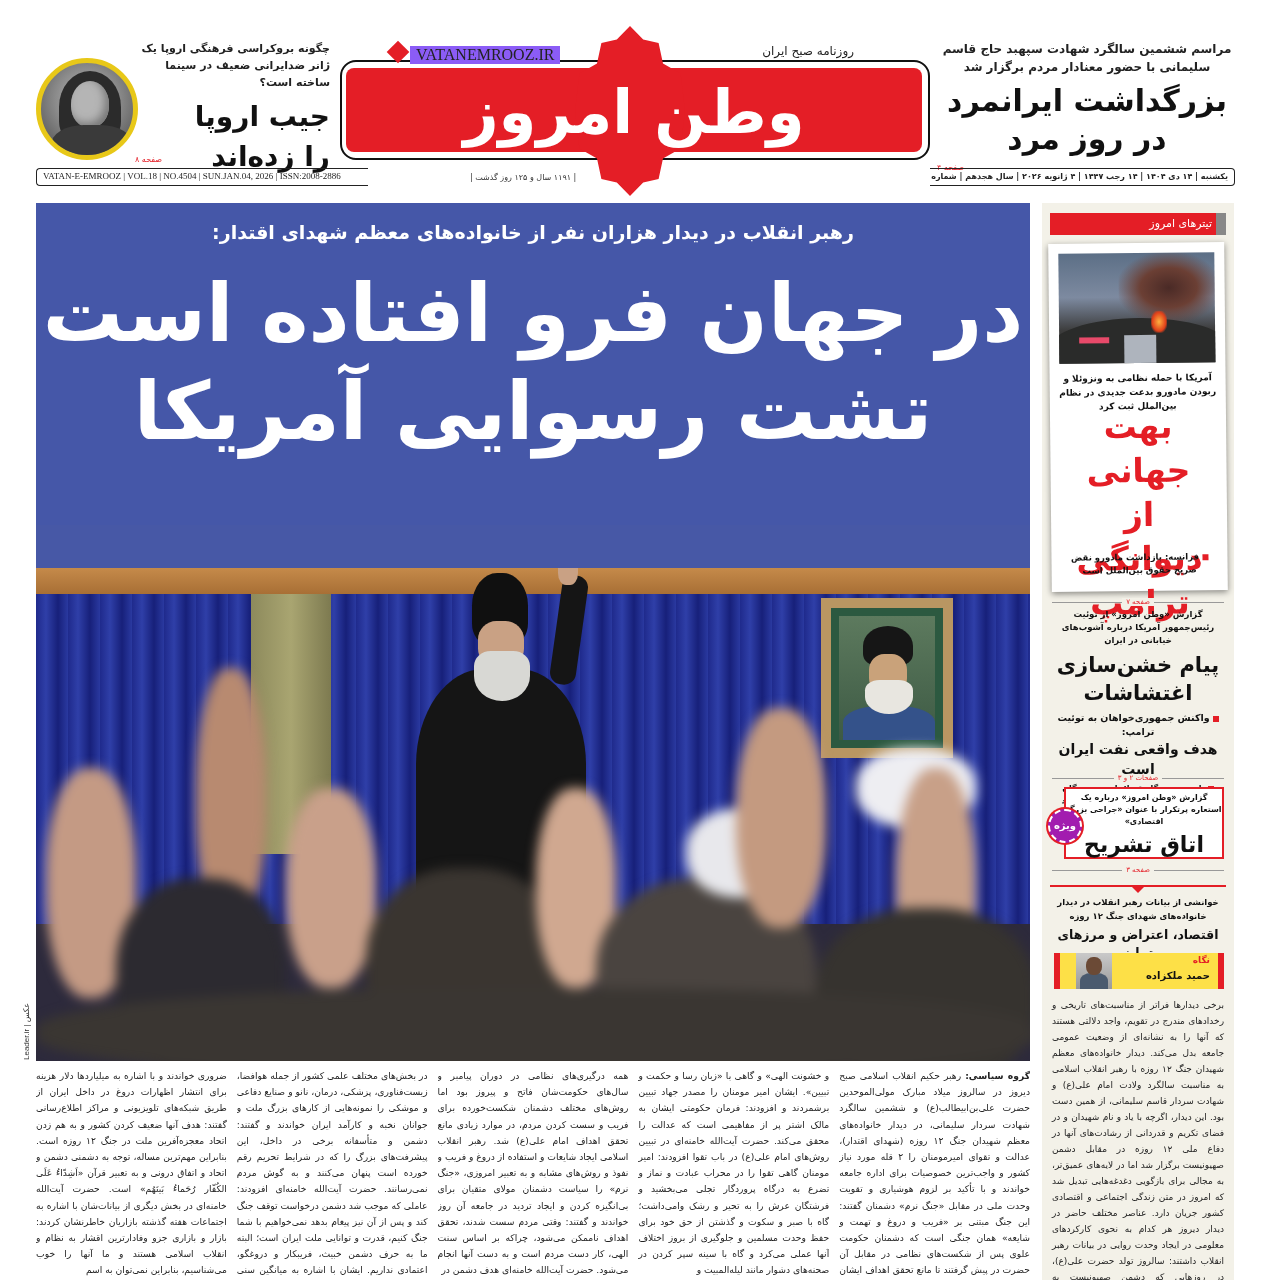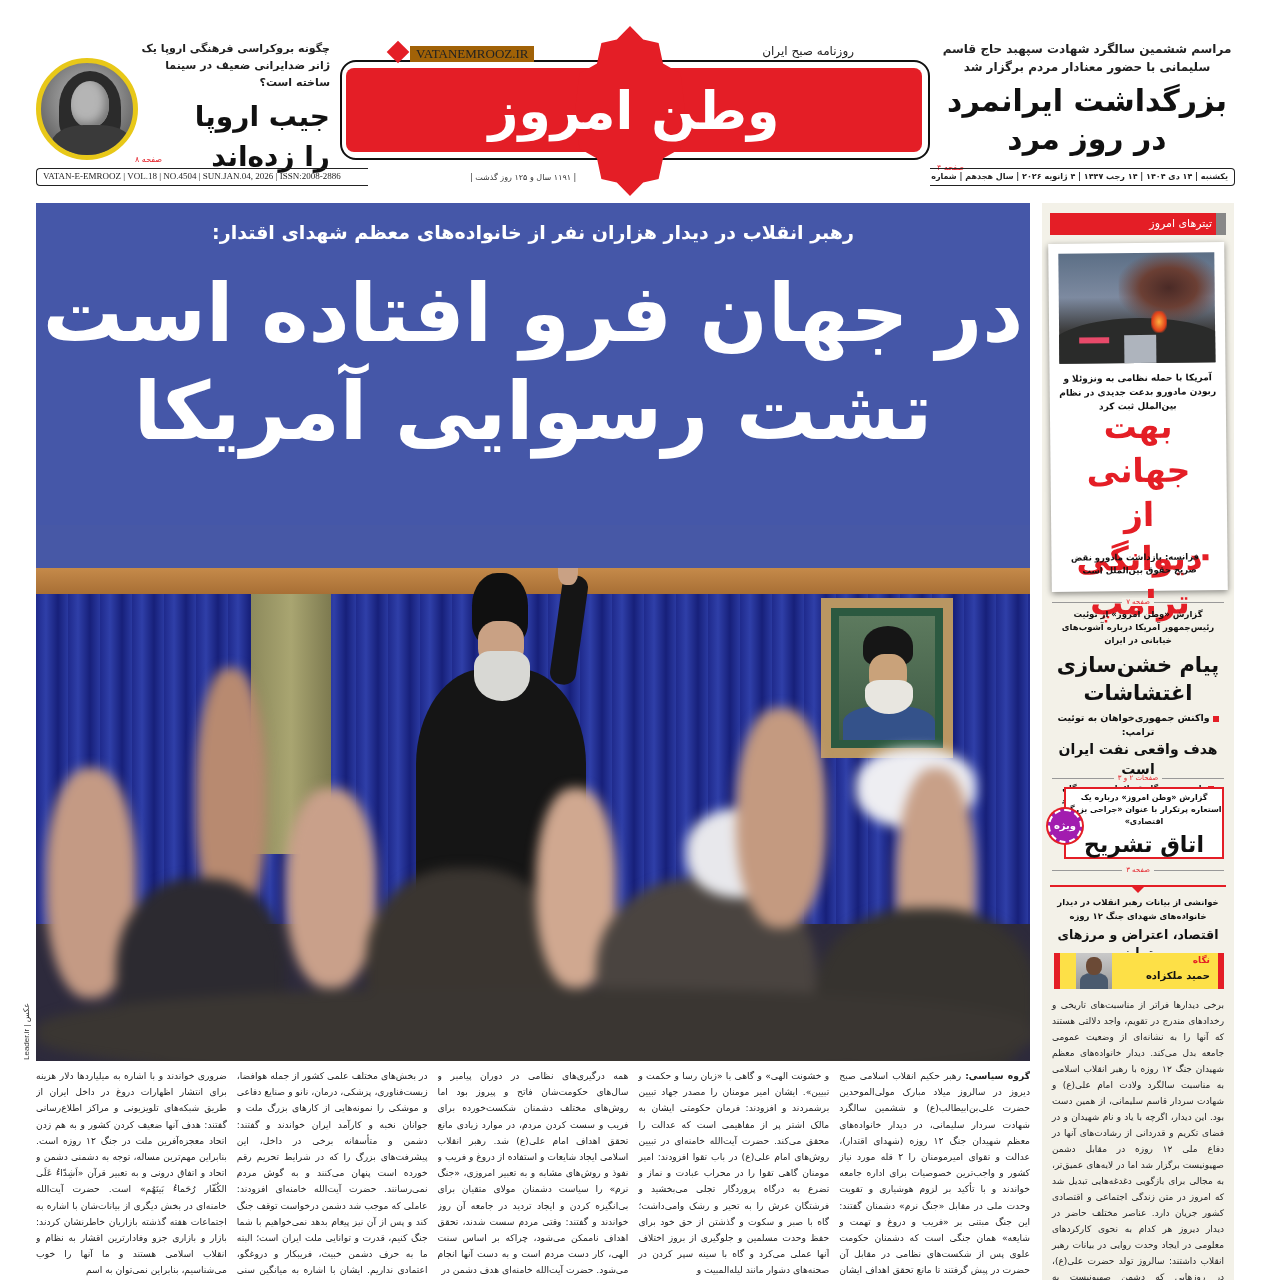--- a/index.html
+++ b/index.html
@@ -21,22 +21,22 @@
   .mast-left .page-ref { position: absolute; left: 105px; top: 115px; font-size: 8px; color: #e41e26; }
   .portrait { position: absolute; left: 6px; top: 18px; width: 102px; height: 102px; border-radius: 50%; border: 5px solid #e8c818; background: radial-gradient(circle at 50% 40%, #bdbdbd 0%, #8a8a8a 45%, #444 100%); overflow: hidden; }
   .portrait .face { position: absolute; left: 30px; top: 18px; width: 38px; height: 46px; border-radius: 50% 50% 45% 45%; background: #b5b5b5; box-shadow: inset -4px -4px 8px #777; }
   .portrait .hair { position: absolute; left: 18px; top: 8px; width: 62px; height: 72px; border-radius: 50% 50% 30% 30%; background: #2b2b2b; }
   .portrait .body { position: absolute; left: 10px; top: 62px; width: 82px; height: 50px; border-radius: 40% 40% 0 0; background: #3a3a3a; }
 
   .logo-box { position: absolute; left: 340px; top: 26px; width: 590px; height: 142px; }
   .logo-frame { position: absolute; left: 0; top: 34px; width: 590px; height: 100px; border: 2px solid #111; border-radius: 16px; background: #fff; }
   .logo-red { position: absolute; left: 6px; top: 42px; width: 576px; height: 84px; background: #e41e26; border-radius: 8px; }
   .logo-medallion { position: absolute; left: 235px; top: 0; width: 110px; height: 170px; background: #e41e26; clip-path: polygon(50% 0%, 62% 8%, 76% 10%, 80% 22%, 96% 28%, 100% 50%, 96% 72%, 80% 78%, 76% 90%, 62% 92%, 50% 100%, 38% 92%, 24% 90%, 20% 78%, 4% 72%, 0% 50%, 4% 28%, 20% 22%, 24% 10%, 38% 8%); }
-  .logo-text { position: absolute; left: 6px; top: 40px; width: 576px; height: 90px; display: flex; align-items: center; justify-content: center; color: #fff; font-size: 52px; font-weight: 900; letter-spacing: 4px; line-height: 1; font-family: "DejaVu Sans", sans-serif; }
-  .logo-url { position: absolute; left: 70px; top: 20px; font-family: "Liberation Serif", serif; font-size: 13px; color: #222; background: #a16207; padding: 0 6px; direction: ltr; }
+  .logo-text { position: absolute; left: 6px; top: 40px; width: 576px; height: 90px; display: flex; align-items: center; justify-content: center; color: #fff; font-size: 61px; font-weight: 900; letter-spacing: 4px; line-height: 1; font-family: "DejaVu Sans", sans-serif; }
+  .logo-url { position: absolute; left: 70px; top: 20px; font-family: "Liberation Serif", serif; font-size: 16px; color: #222; background: #8b5cf6; padding: 0 6px; direction: ltr; }
   .logo-tagline { position: absolute; right: 70px; top: 18px; font-size: 12px; color: #222; background: #fff; padding: 0 6px; }
   .logo-diamond { position: absolute; left: 50px; top: 18px; width: 16px; height: 16px; background: #e41e26; transform: rotate(45deg); }
   .logo-anniv { position: absolute; left: 130px; top: 147px; font-size: 8px; color: #333; }
 
   .strip-left { position: absolute; left: 36px; top: 168px; width: 332px; height: 18px; border: 1.5px solid #222; border-right: none; border-radius: 4px 0 0 4px; font-family: "Liberation Serif", serif; font-size: 9px; line-height: 15px; padding-left: 6px; direction: ltr; text-align: left; color: #222; }
   .strip-right { position: absolute; right: 32px; top: 168px; width: 305px; height: 18px; border: 1.5px solid #222; border-left: none; border-radius: 0 4px 4px 0; font-size: 8px; font-weight: bold; line-height: 15px; padding-right: 6px; text-align: right; color: #222; white-space: nowrap; overflow: hidden; }
 
   
   .lead { position: absolute; left: 36px; top: 203px; width: 994px; height: 858px; overflow: hidden; background: #4758a6; }
   .lead-blue { position: absolute; left: 0; top: 0; width: 100%; height: 322px; background: #4557a8; }

